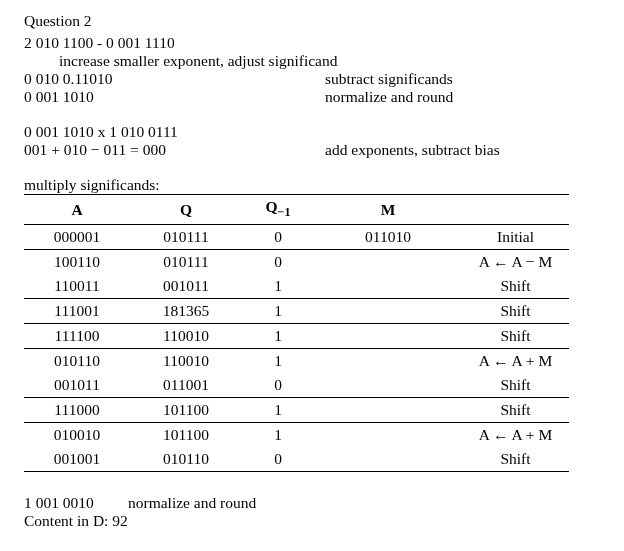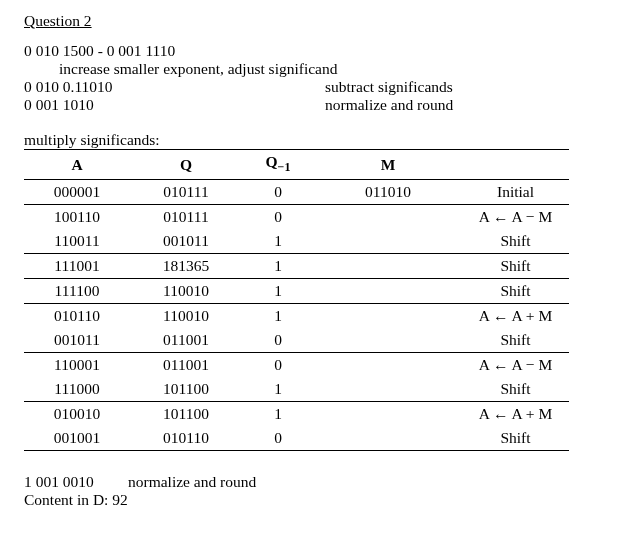--- a/index.html
+++ b/index.html
@@ -14,22 +14,21 @@
     box-sizing: border-box;
     width: 624px;
     height: 551px;
     padding: 12px 24px 10px 24px;
     font-family: "Liberation Serif", "DejaVu Serif", serif;
     font-size: 15.5px;
     color: #000000;
     line-height: 18px;
   }
   .title {
-    text-decoration: underline;
-    margin-bottom: 12px;
+    margin-bottom: 4px;
   }
   .line-row { display: flex; }
   .line-row .expr { width: 266px; flex: 0 0 266px; }
   .line-row .note { flex: 1; margin-left: 35px; }
   .section-mul { margin-top: 17px; }
   .table-label { margin-top: 17px; }
   table.booth {
     border-collapse: collapse;
     width: 545px;
     table-layout: fixed;
@@ -58,36 +57,46 @@
 </style>
 </head>
 <body>
 
 <div class="page">
 
   <div class="title">Question 2</div>
 
   <div>
     <div class="line-row">
-      <span class="expr">0 010 1500 - 0 001 1110</span>
+      <span class="expr">2 010 1100 - 0 001 1110</span>
       <span class="note"></span>
     </div>
     <div class="line-row">
       <span class="note">increase smaller exponent, adjust significand</span>
     </div>
     <div class="line-row">
       <span class="expr">0 010 0.11010</span>
       <span class="note">subtract significands</span>
     </div>
     <div class="line-row">
       <span class="expr">0 001 1010</span>
       <span class="note">normalize and round</span>
     </div>
   </div>
 
+  <div class="section-mul">
+    <div class="line-row">
+      <span class="expr">0 001 1010 x 1 010 0111</span>
+      <span class="note"></span>
+    </div>
+    <div class="line-row">
+      <span class="expr">001 + 010 − 011 = 000</span>
+      <span class="note">add exponents, subtract bias</span>
+    </div>
+  </div>
 
   <div class="table-label">multiply significands:</div>
 
   <table class="booth">
     <colgroup>
       <col class="c-a">
         <col class="c-q">
         <col class="c-q1">
         <col class="c-m">
         <col class="c-op">
@@ -144,27 +153,20 @@
       <td></td>
       <td>A ← A + M</td>
     </tr>
         <tr class="sep">
       <td>001011</td>
       <td>011001</td>
       <td>0</td>
       <td></td>
       <td>Shift</td>
     </tr>
-        <tr>
-      <td>110001</td>
-      <td>011001</td>
-      <td>0</td>
-      <td></td>
-      <td>A ← A − M</td>
-    </tr>
         <tr class="sep">
       <td>111000</td>
       <td>101100</td>
       <td>1</td>
       <td></td>
       <td>Shift</td>
     </tr>
         <tr>
       <td>010010</td>
       <td>101100</td>

